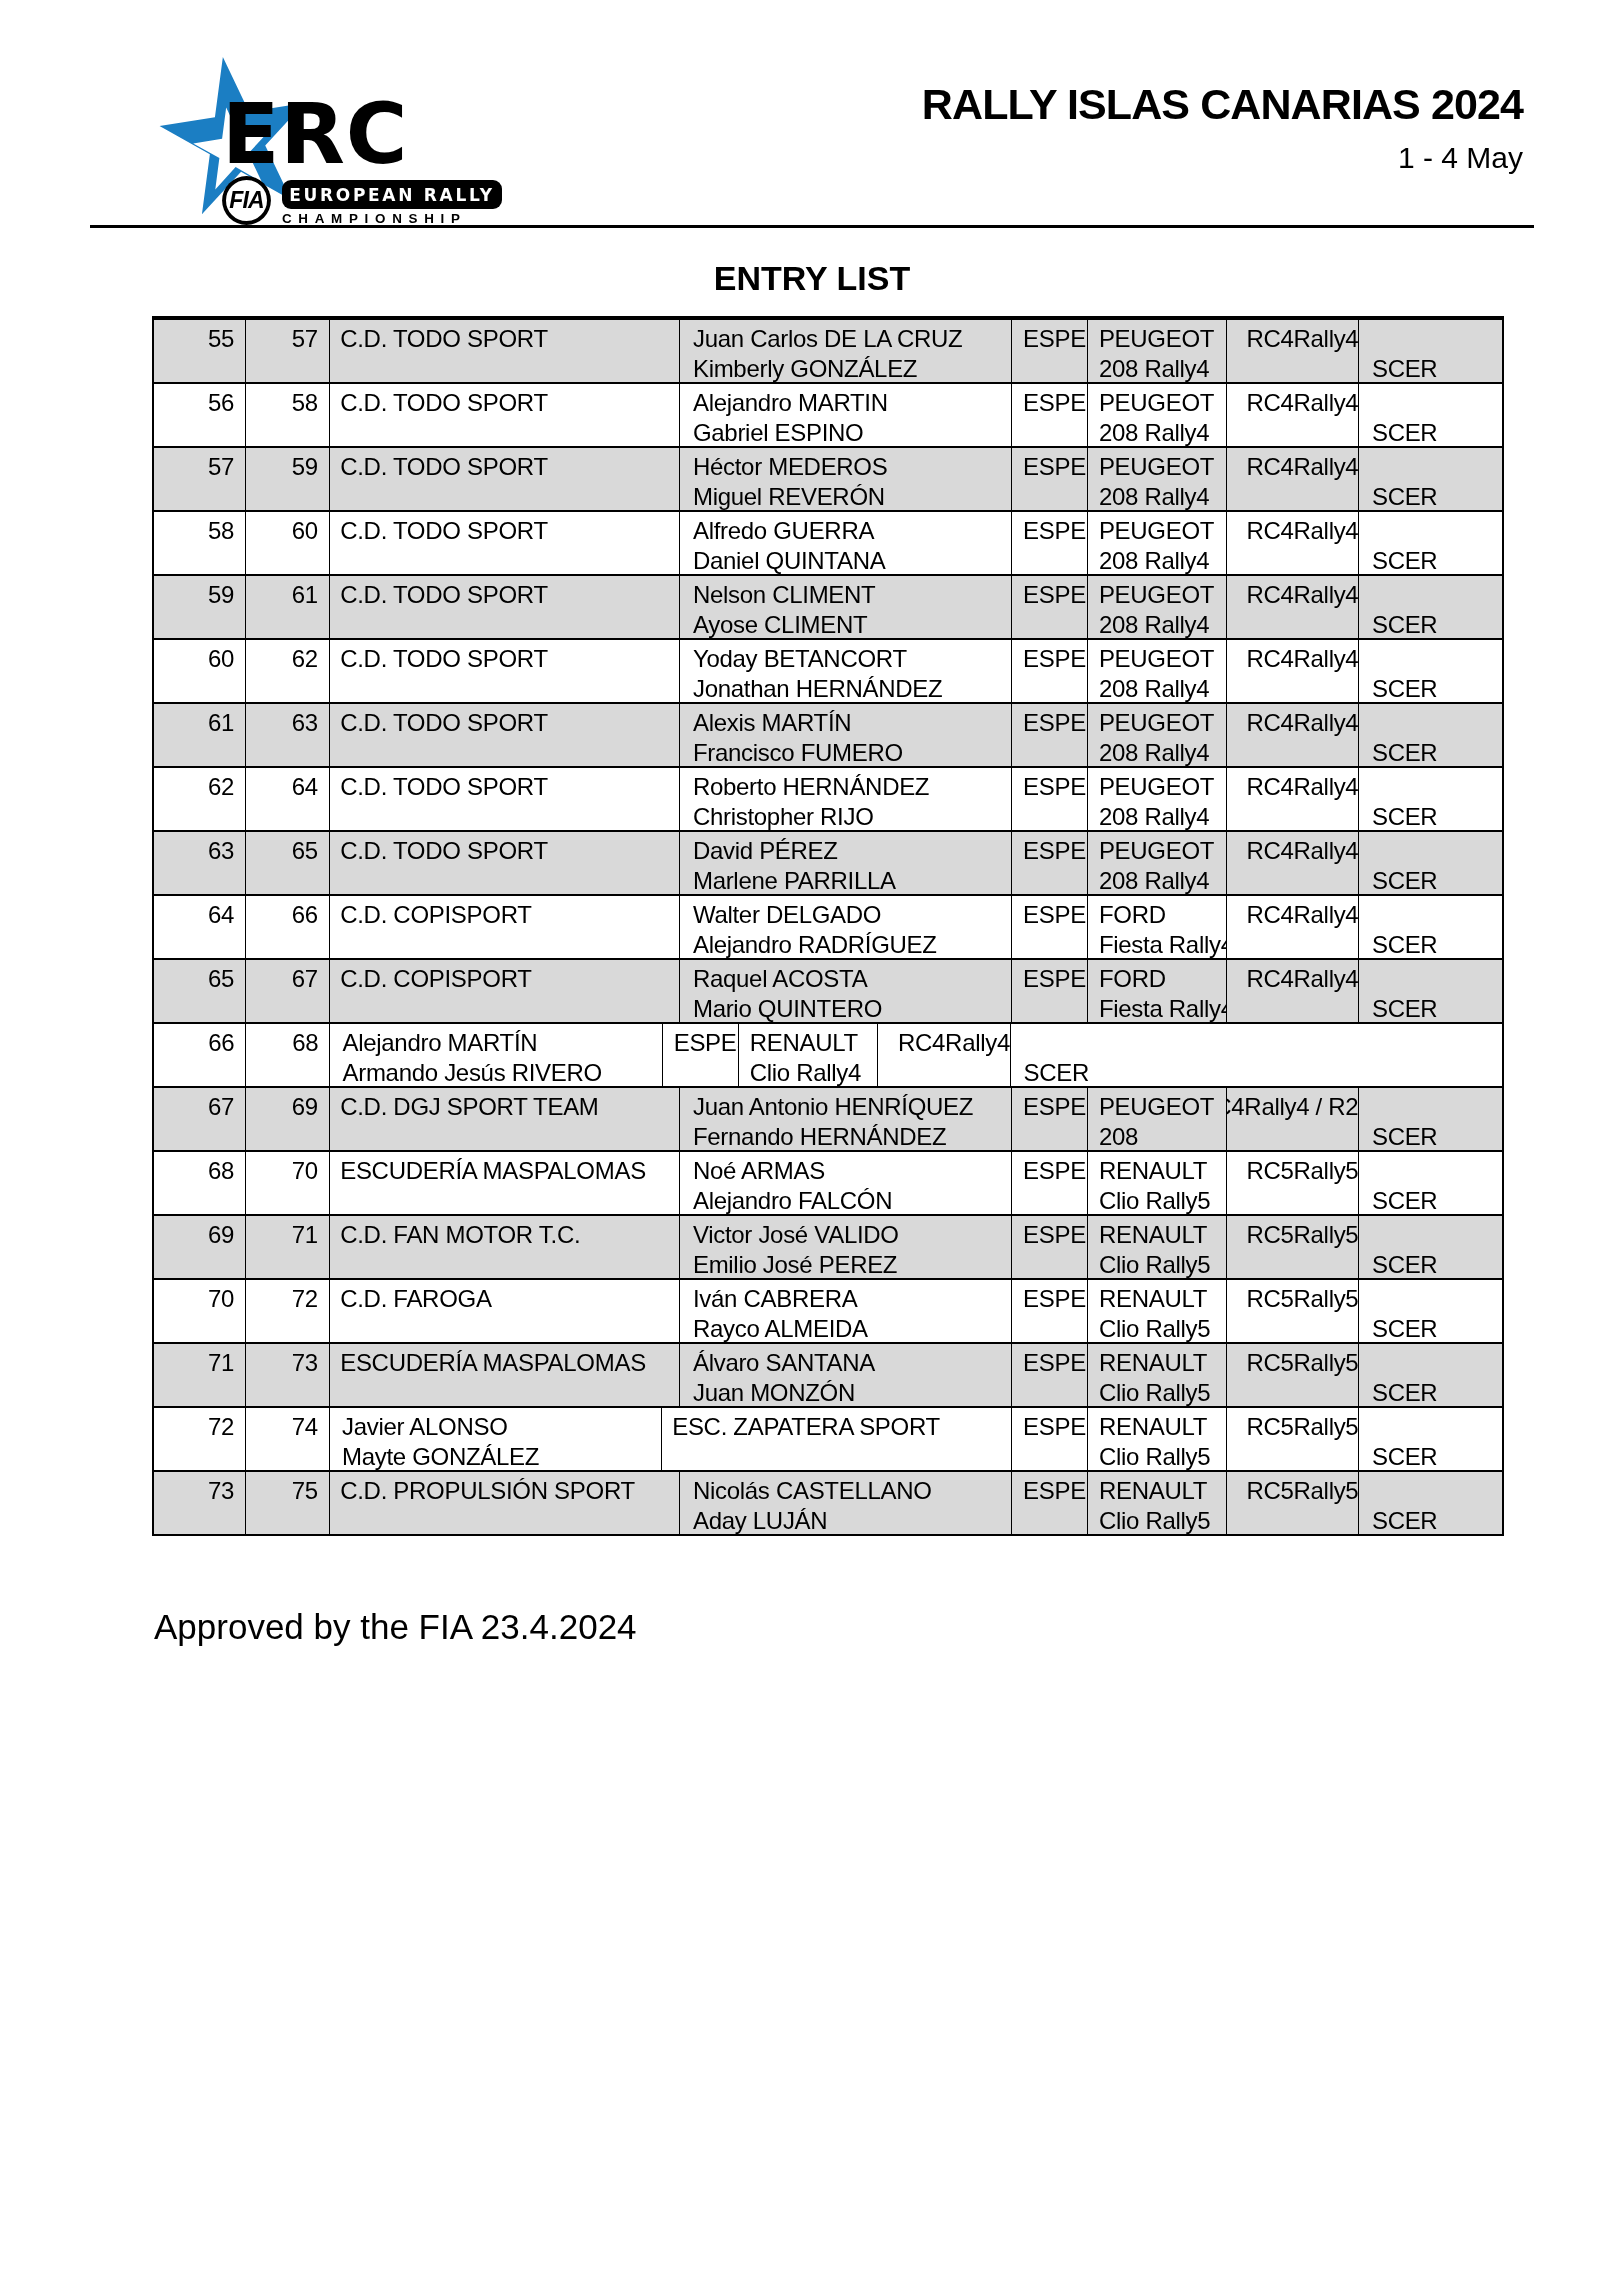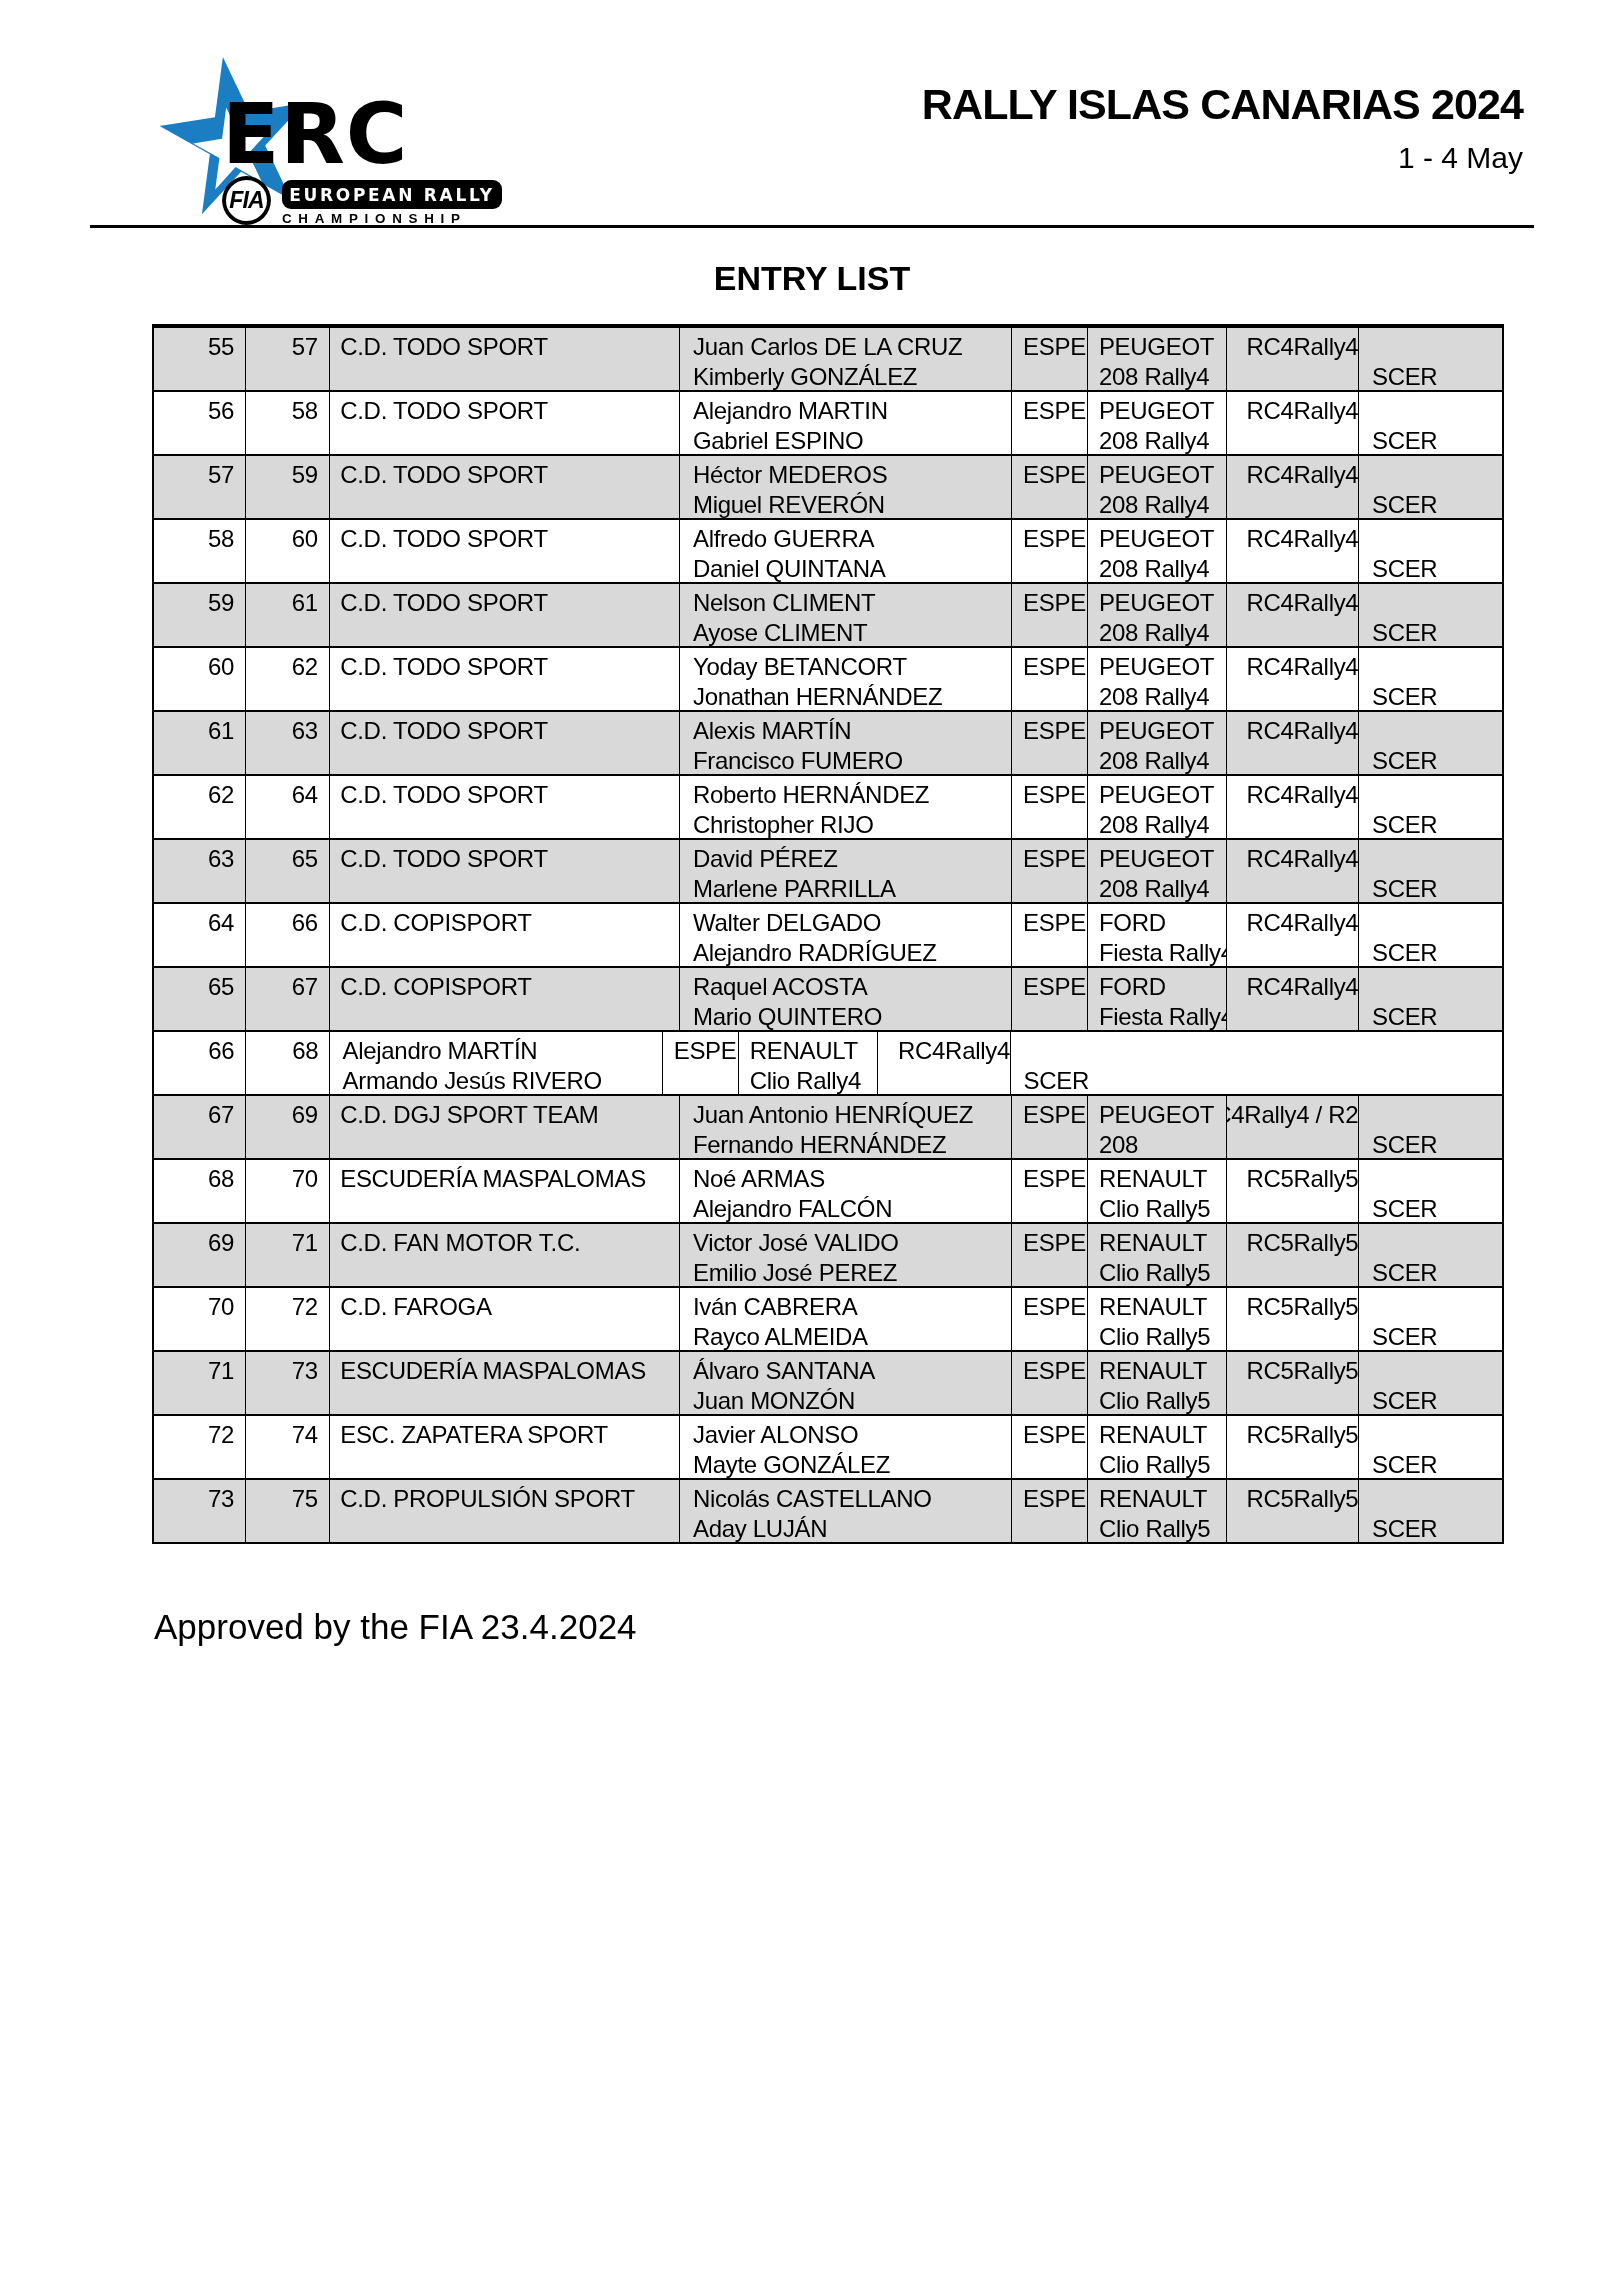--- a/index.html
+++ b/index.html
@@ -40,21 +40,21 @@
 
   .header-rule { position:absolute; left:90px; top:225px; width:1444px; height:2.7px; background:#000; }
 
   .entry-heading {
     position:absolute; left:90px; top:247px; width:1444px;
     text-align:center; font-weight:700; font-size:34px; letter-spacing:0;margin-top:12px;
   }
 
   
   .entry-table {
-    position:absolute; left:152px; top:324px; width:1352px;
+    position:absolute; left:152px; top:316px; width:1352px;
     border:2.7px solid #000; border-top-width:4.5px;
     box-sizing:border-box; background:#fff;
   }
   .row { display:flex; height:62px; border-bottom:2.7px solid #000; background:#ffffff; }
   .row:last-child { border-bottom:none; }
   .row.shaded { background:#d9d9d9; }
   .cell {
     box-sizing:border-box; border-right:1.8px solid #000; overflow:hidden;
     font-size:24px; line-height:30px; letter-spacing:-0.3px; padding-top:3.6px;
   }
@@ -483,25 +483,25 @@
       <div class="cell c-class">
         <span>RC5</span>
         <span>Rally5</span>
       </div>
       <div class="cell c-champ">SCER</div>
     </div>
 
     <div class="row">
       <div class="cell c-seq">72</div>
       <div class="cell c-no">74</div>
-      <div class="cell c-team">ESC. ZAPATERA SPORT</div>
       <div class="cell c-crew">
         <span>Javier ALONSO</span>
         <span>Mayte GONZÁLEZ</span>
       </div>
+      <div class="cell c-team">ESC. ZAPATERA SPORT</div>
       <div class="cell c-nat">
         <span>ESP</span>
         <span>ESP</span>
       </div>
       <div class="cell c-car">
         <span>RENAULT</span>
         <span>Clio Rally5</span>
       </div>
       <div class="cell c-class">
         <span>RC5</span>

